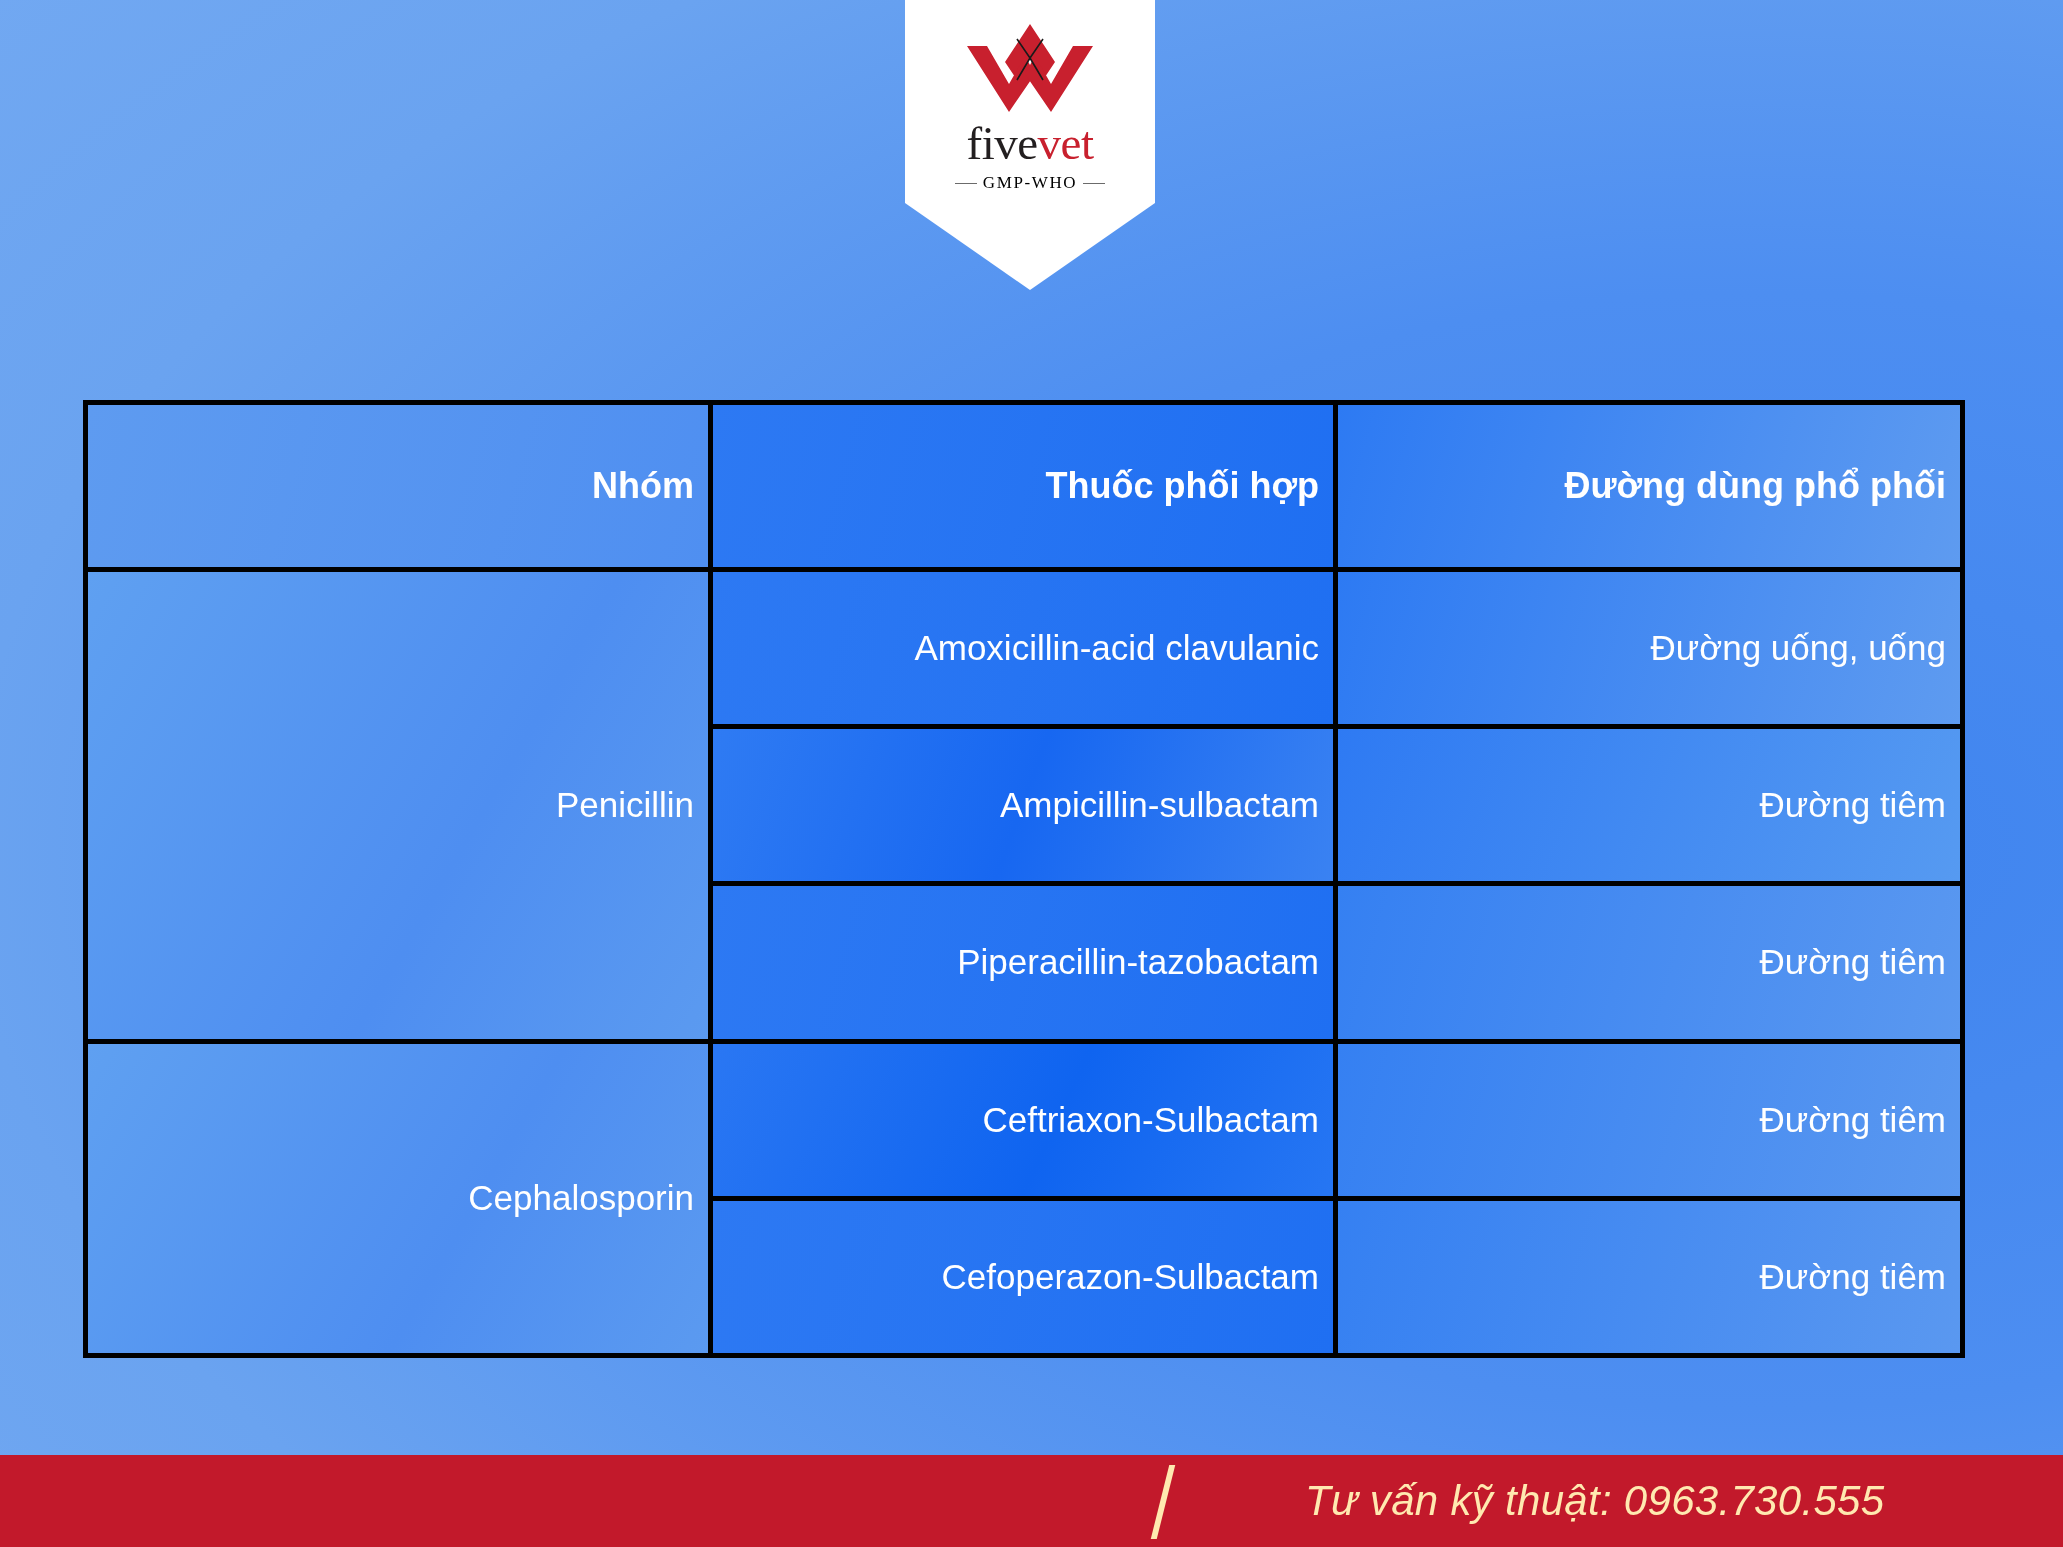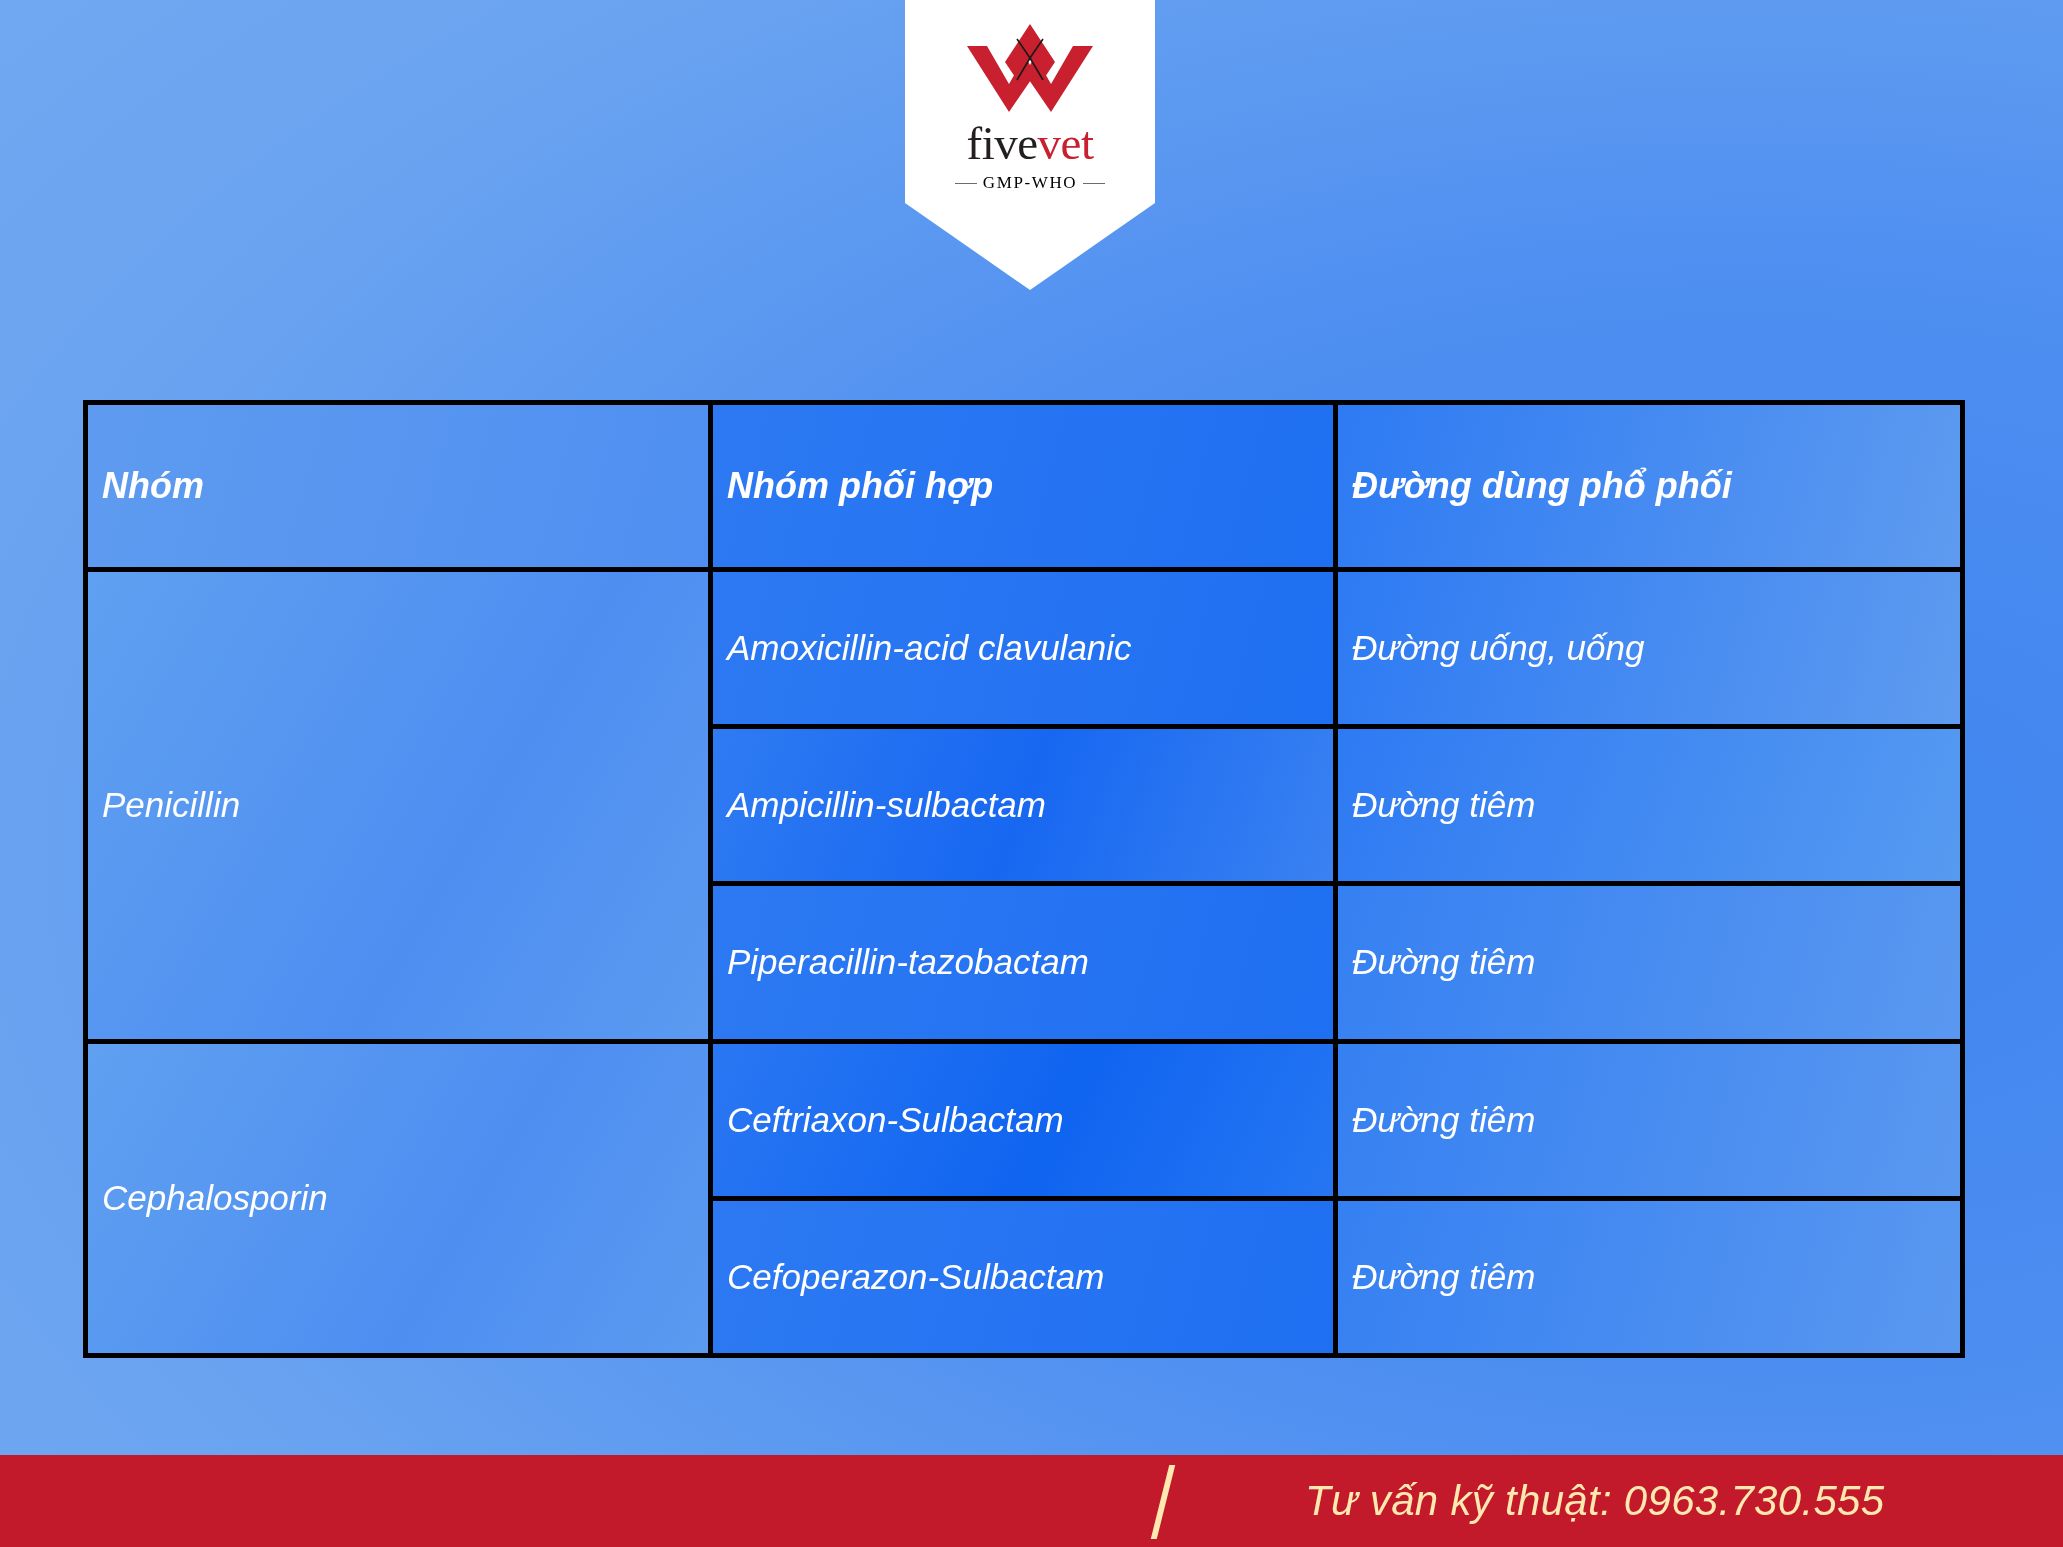--- a/index.html
+++ b/index.html
@@ -70,26 +70,25 @@
     position: absolute;
     left: 83px;
     top: 400px;
     width: 1877px;
     height: 958px;
     border-collapse: collapse;
     table-layout: fixed;
   }
   #drug-table td, #drug-table th {
     border: 5px solid #000000;
-    text-align: left;
+    text-align: right;
     vertical-align: middle;
     color: #ffffff;
     padding: 0 14px;
     background-clip: padding-box;
-    font-style: italic;
   }
   #drug-table th {
     font-size: 36px;
     font-weight: bold;
     height: 162px;
   }
   #drug-table td {
     font-size: 35px;
     font-weight: normal;
   }
@@ -173,21 +172,21 @@
 
   <table id="drug-table">
     <colgroup>
       <col class="col-group">
         <col class="col-drug">
         <col class="col-route">
     </colgroup>
     <thead>
       <tr>
         <th class="c-l">Nhóm</th>
-        <th class="c-m">Nhóm phối hợp</th>
+        <th class="c-m">Thuốc phối hợp</th>
         <th class="c-r">Đường dùng phổ phối</th>
       </tr>
     </thead>
     <tbody>
       <tr>
         <td class="c-lg row-group-cell" rowspan="3">Penicillin</td>
         <td class="c-m">Amoxicillin-acid clavulanic</td>
         <td class="c-r">Đường uống, uống</td>
       </tr>
       <tr>

